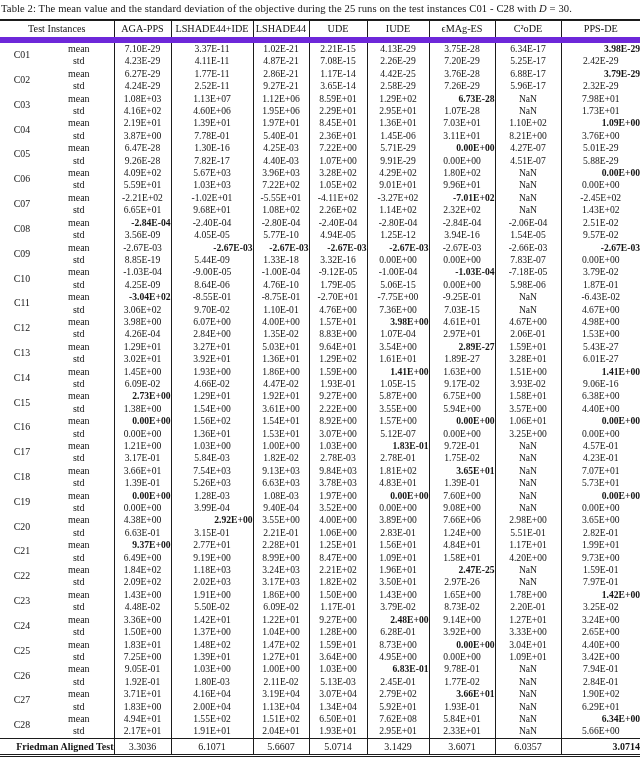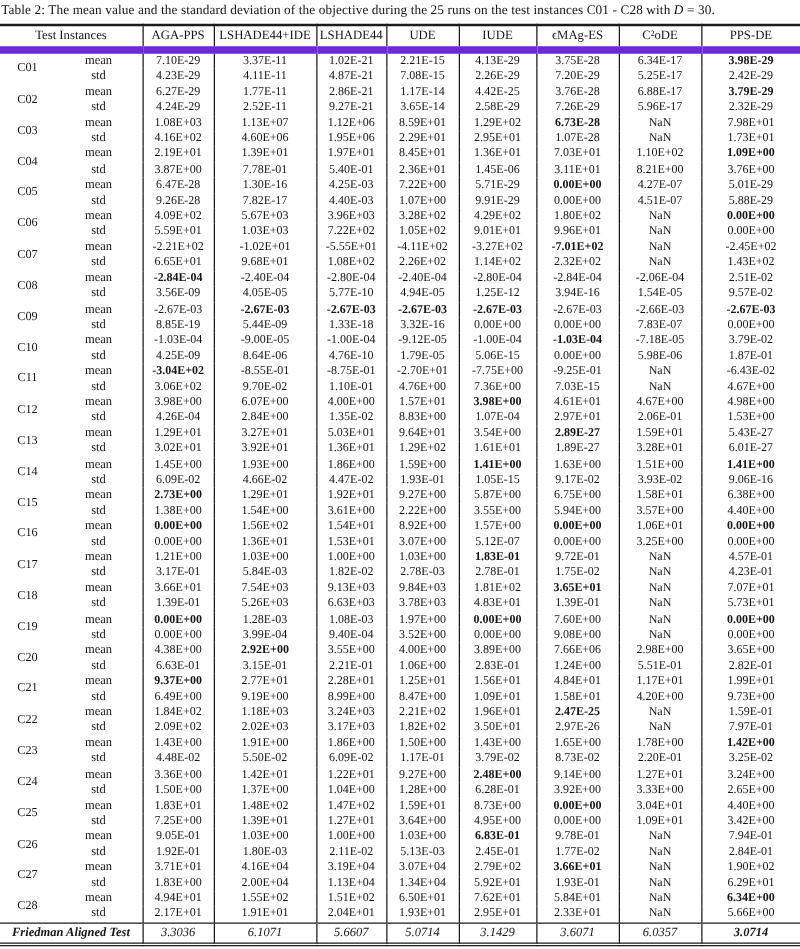--- a/index.html
+++ b/index.html
@@ -44,29 +44,28 @@
     overflow: hidden;
     white-space: nowrap;
   }
   thead th {
     font-size: 10.2px;
     height: 16px;
     line-height: 16px;
     border-bottom: 6px solid #6d28d9;
   }
   td.v, th.v { border-left: 1px solid #1b1b1b; }
-  .b { font-weight: bold; }
+  .b { font-weight: bold; text-align: right; }
   td.inst { font-size: 9.8px; }
   td.stat { font-size: 10px; }
   tr.friedman td {
     border-top: 1px solid #1b1b1b;
     height: 15px;
     line-height: 15px;
     font-size: 10px;
-    font-style: italic;
   }
 </style>
 </head>
 <body>
 
 <div class="page">
   <div class="caption"><span>Table 2: The mean value and the standard deviation of the objective during the 25 runs on the test instances C01 - C28 with </span><i>D</i><span> = 30.</span></div>
 
   <table class="results">
     <colgroup>
@@ -716,21 +715,21 @@
           <td class="v">NaN</td>
           <td class="v">6.29E+01</td>
         </tr>
         <tr>
           <td class="inst" rowspan="2">C28</td>
           <td class="stat">mean</td>
           <td class="v">4.94E+01</td>
           <td class="v">1.55E+02</td>
           <td class="v">1.51E+02</td>
           <td class="v">6.50E+01</td>
-          <td class="v">7.62E+01</td>
+          <td class="v">7.62E+08</td>
           <td class="v">5.84E+01</td>
           <td class="v">NaN</td>
           <td class="v b">6.34E+00</td>
         </tr>
         <tr>
           <td class="stat">std</td>
           <td class="v">2.17E+01</td>
           <td class="v">1.91E+01</td>
           <td class="v">2.04E+01</td>
           <td class="v">1.93E+01</td>

